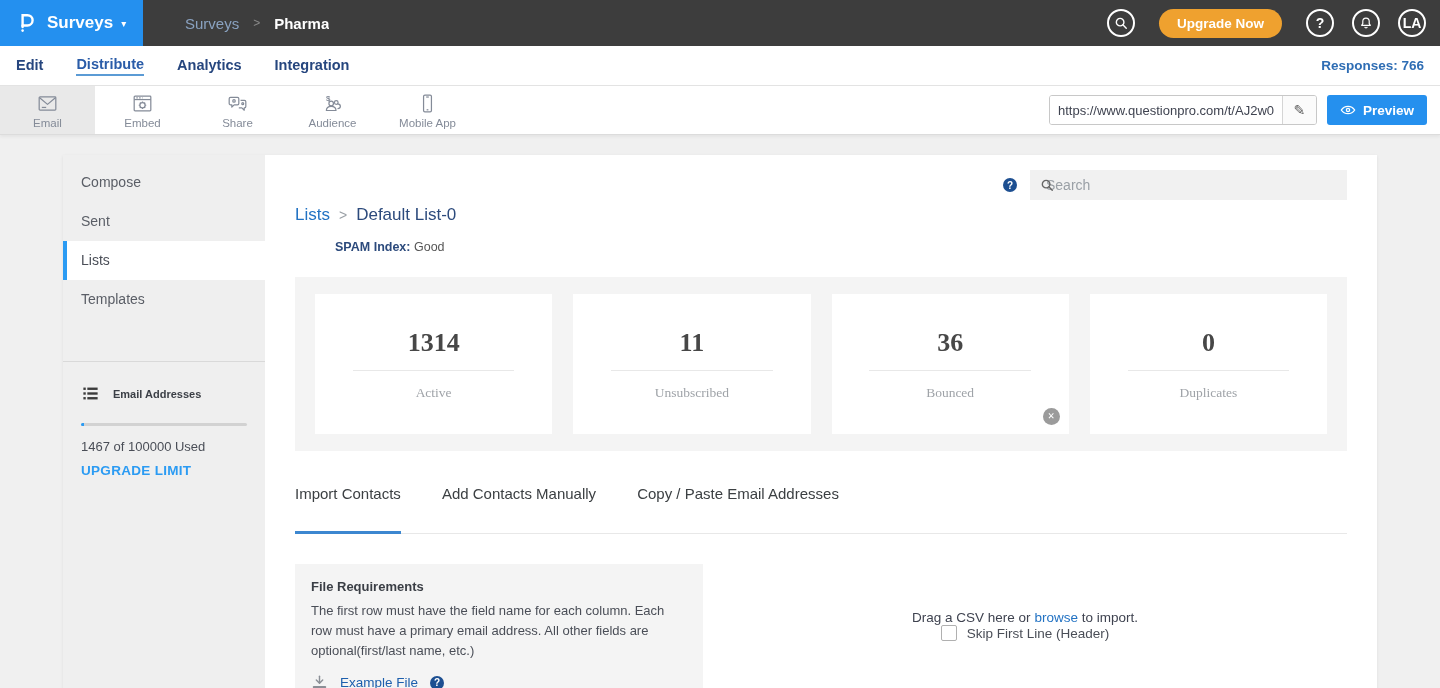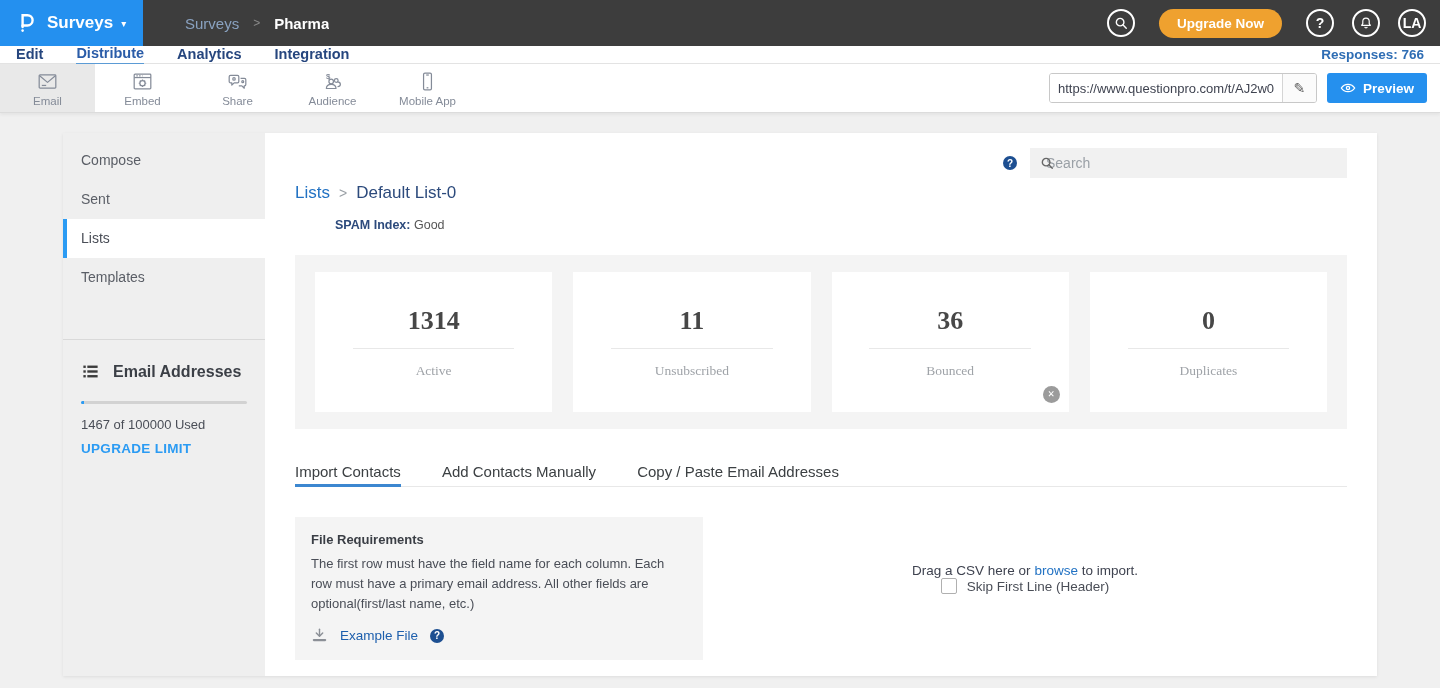--- a/index.html
+++ b/index.html
@@ -16,21 +16,21 @@
   .hdr-breadcrumb { display:flex; align-items:center; margin-left:42px; font-size:15px; max-width:210px; overflow:hidden; white-space:nowrap; }
   .hdr-bc-root { color:#8aa2c0; cursor:pointer; }
   .hdr-bc-sep { color:#8a8a8a; margin:0 14px; font-size:12px; }
   .hdr-bc-current { color:#fff; font-weight:bold; }
   .hdr-right { margin-left:auto; display:flex; align-items:center; gap:18px; padding-right:14px; }
   .circle-btn { width:28px; height:28px; border:2px solid #fff; border-radius:50%; display:flex; align-items:center; justify-content:center; color:#fff; cursor:pointer; background:transparent; font-size:14px; font-weight:bold; }
   .circle-btn svg { width:14px; height:14px; }
   .upgrade-btn { height:29px; background:#efa12f; border:none; border-radius:15px; color:#fff; font-weight:bold; font-size:13.5px; padding:0 18px; margin:0 6px; cursor:pointer; font-family:inherit; }
 
   
-  .survey-nav { height:18px; background:#fff; display:flex; align-items:center; padding:0 16px; border-bottom:1px solid #e3e3e3; }
+  .survey-nav { height:40px; background:#fff; display:flex; align-items:center; padding:0 16px; border-bottom:1px solid #e3e3e3; }
   .nav-tab { font-size:14.5px; font-weight:bold; color:#26467e; margin-right:33px; cursor:pointer; padding-bottom:2px; }
   .nav-tab.active { color:#2a5ca8; border-bottom:2px solid #5b9bd5; }
   .responses { margin-left:auto; font-size:13.5px; font-weight:bold; color:#2e6db4; }
 
   
   .dist-toolbar { height:49px; background:#fff; display:flex; align-items:stretch; border-bottom:1px solid #dcdcdc; box-shadow:0 2px 3px rgba(0,0,0,.05); position:relative; }
   .tool-item { width:95px; display:flex; flex-direction:column; align-items:center; justify-content:center; gap:3px; color:#848b98; cursor:pointer; padding-top:2px; }
   .tool-item.active { background:#e9e9e9; }
   .tool-item .t-icon { width:21px; height:21px; }
   .tool-item .t-icon svg { width:100%; height:100%; }
@@ -45,21 +45,21 @@
   
   .content-wrap { margin:20px 63px 0; display:flex; height:543px; box-shadow:0 1px 3px rgba(0,0,0,.08); }
   .side-nav { width:202px; background:#efefef; flex-shrink:0; padding-top:8px; }
   .side-item { height:39px; line-height:39px; padding-left:18px; font-size:14px; color:#5a5e66; cursor:pointer; }
   .side-item.active { background:#fff; border-left:4px solid #2b9bf3; padding-left:14px; color:#4a4e57; }
   .side-divider { border-top:1px solid #d9d9d9; margin:42px 0 0; }
   .email-addresses { padding:22px 18px 0; }
   .ea-title-row { display:flex; align-items:center; gap:13px; color:#3b3f46; }
   .ea-title-row .ea-icon { width:19px; height:19px; color:#3b3b3b; }
   .ea-title-row .ea-icon svg { width:100%; height:100%; }
-  .ea-title { font-size:16px; font-weight:bold; }
+  .ea-title { font-size:11px; font-weight:bold; }
   .ea-bar { height:3px; background:#d2d2d2; margin-top:20px; border-radius:2px; overflow:hidden; }
   .ea-bar-fill { height:100%; background:#2b9bf3; }
   .ea-usage { font-size:13px; color:#4a4e57; margin-top:13px; }
   .ea-upgrade { font-size:13.5px; font-weight:bold; letter-spacing:.3px; color:#2b9bf3; margin-top:9px; cursor:pointer; display:inline-block; }
 
   
   .main-panel { flex:1; background:#fff; padding:0 30px; overflow:hidden; }
   .search-row { margin-top:15px; height:30px; display:flex; justify-content:flex-end; align-items:center; gap:13px; }
   .qmark { display:inline-flex; width:14px; height:14px; border-radius:50%; background:#1d4f91; color:#fff; font-size:10px; font-weight:bold; align-items:center; justify-content:center; flex-shrink:0; cursor:pointer; }
   .search-box { position:relative; width:317px; height:30px; }
@@ -77,21 +77,21 @@
 
   .stats-panel { margin-top:23px; background:#f4f4f4; padding:17px 20px; }
   .stats-grid { display:grid; grid-template-columns:repeat(4,1fr); gap:21px; }
   .stat-card { background:#fff; height:140px; position:relative; display:flex; flex-direction:column; align-items:center; justify-content:center;font-family:Liberation Serif, serif; }
   .stat-value { font-size:26px; font-weight:bold; color:#474747; }
   .stat-divider { width:68%; border-top:1px solid #e8e8e8; margin:12px 0 14px; }
   .stat-label { font-size:13.5px; color:#9fa3a8; }
   .card-close { position:absolute; right:9px; bottom:9px; width:17px; height:17px; border-radius:50%; background:#9b9b9b; color:#fff; font-size:12px; line-height:16px; text-align:center; font-weight:bold; cursor:pointer; }
 
   .import-tabs { margin-top:34px; border-bottom:1px solid #e8e8e8; display:flex; gap:41px; }
-  .imp-tab { font-size:15px; color:#3c4043; padding-bottom:4px; cursor:pointer; border-bottom:3px solid transparent; margin-bottom:-1px; }
+  .imp-tab { font-size:15px; color:#3c4043; padding-bottom:29px; cursor:pointer; border-bottom:3px solid transparent; margin-bottom:-1px; }
   .imp-tab.active { border-bottom-color:#3c87d0; }
 
   .content-cols { margin-top:30px; display:flex; }
   .file-req-box { width:408px; background:#f4f4f4; padding:15px 16px 16px; flex-shrink:0; }
   .fr-title { font-size:13px; font-weight:bold; color:#3a3e45; }
   .fr-body { margin-top:7px; font-size:13px; line-height:1.52; color:#4a4e57; }
   .fr-example-row { margin-top:14px; display:flex; align-items:center; gap:12px; }
   .fr-example-row .dl-icon { width:17px; height:17px; color:#8b8f96; cursor:pointer; }
   .fr-example-row .dl-icon svg { width:100%; height:100%; }
   .fr-link { font-size:13.5px; color:#1d5fad; cursor:pointer; }

